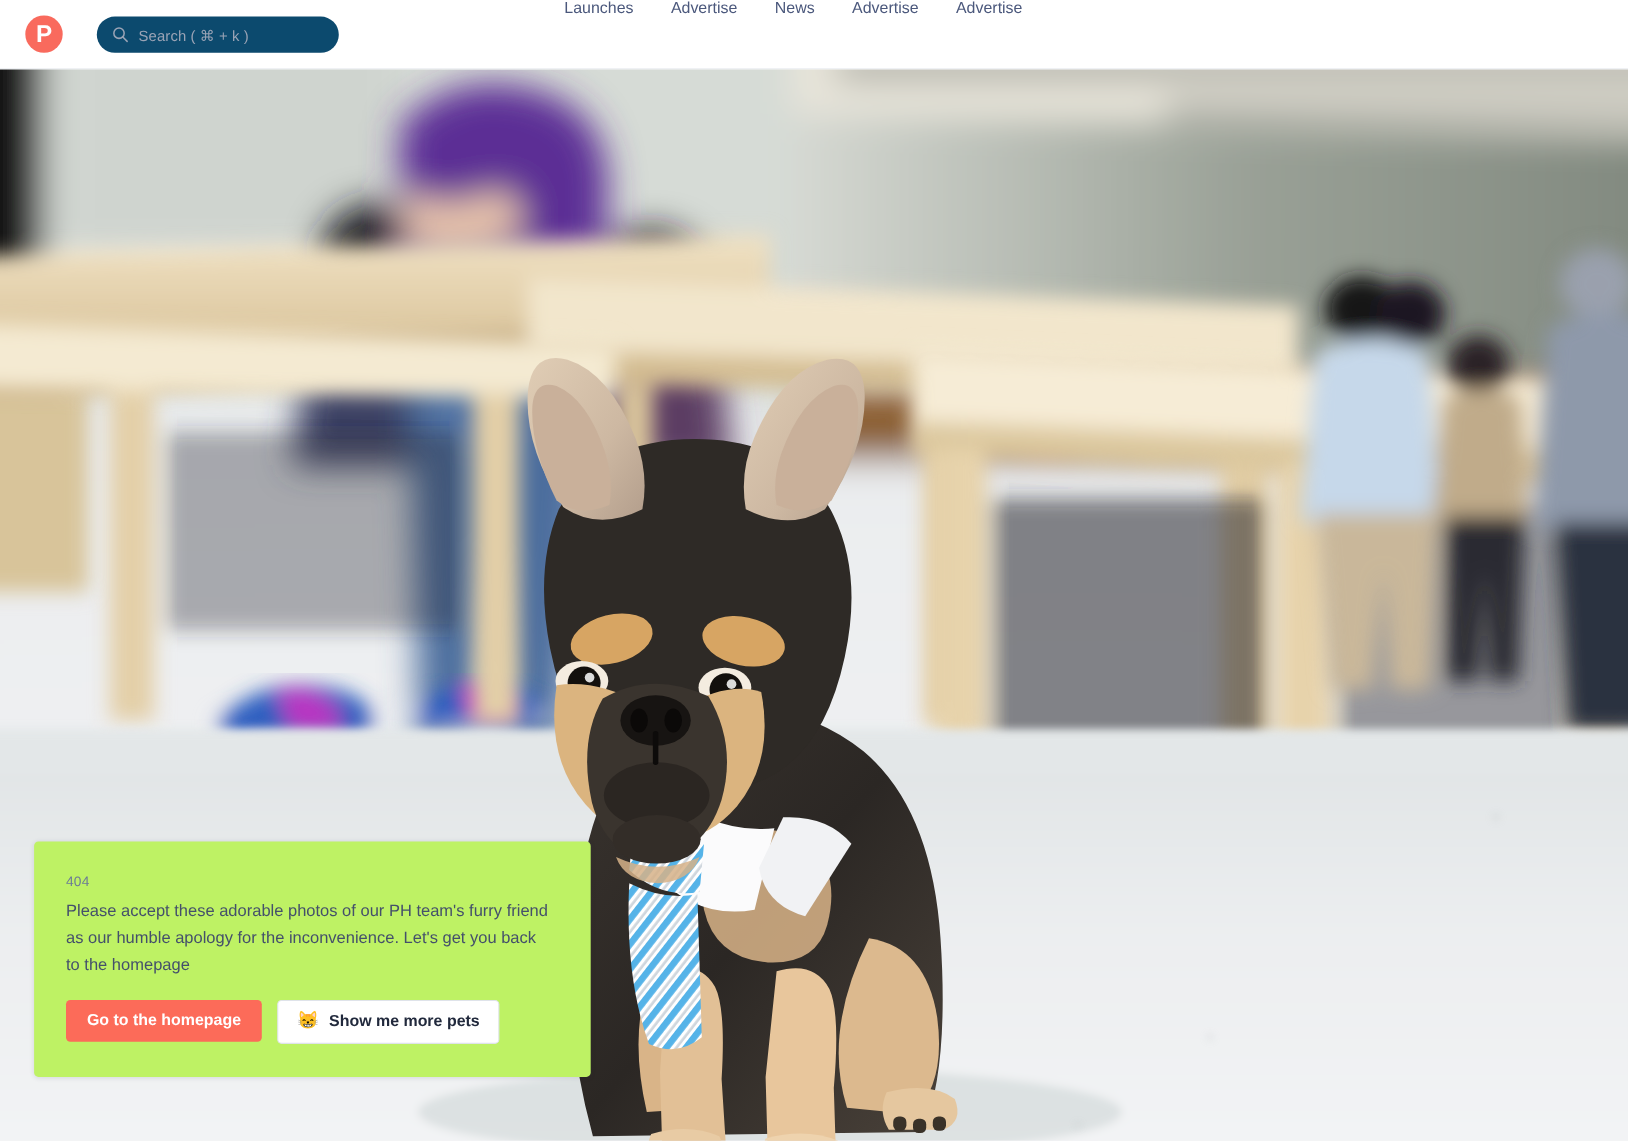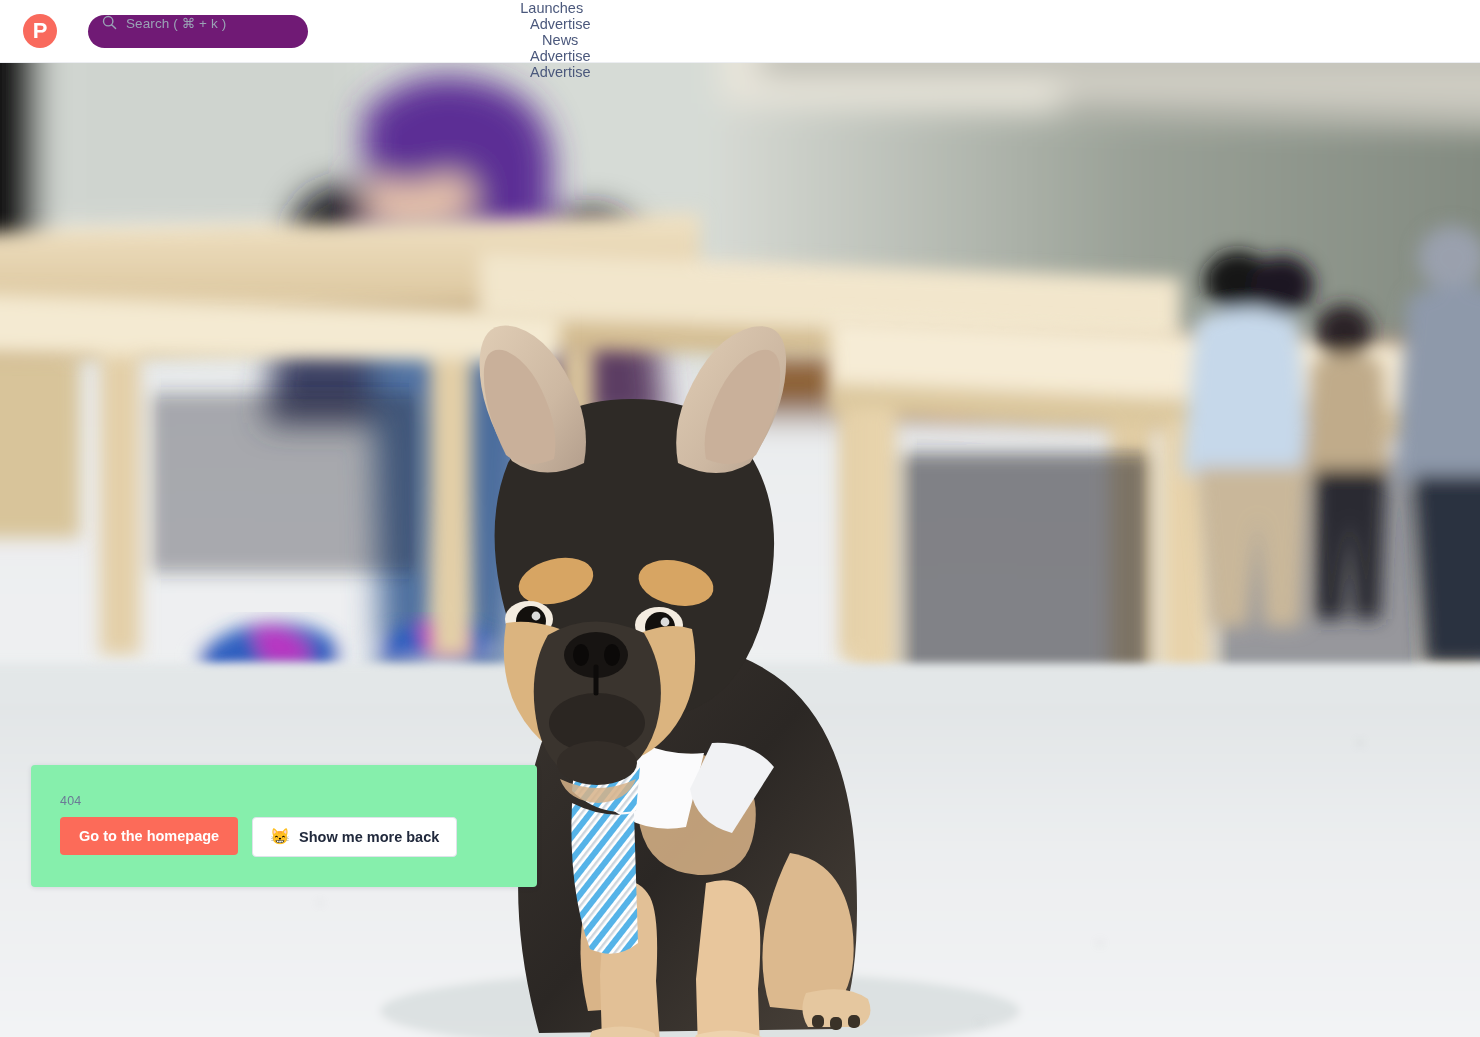--- a/index.html
+++ b/index.html
@@ -45,44 +45,43 @@
     line-height: 1;
     letter-spacing: 0;
   }
 
   .search-box {
     position: absolute;
     left: 88px;
     top: 15px;
     width: 220px;
     height: 33px;
-    background: #701a75;
+    background: #0c4a6e;
     border-radius: 17px;
     display: flex;
+    align-items: center;
     padding-left: 14px;
     cursor: text;
   }
   .search-icon { width: 15px; height: 15px; flex: none; display:block; }
   .search-placeholder {
     margin-left: 9px;
     color: #9aa3b5;
     font-size: 13.5px;
     letter-spacing: .1px;
     white-space: nowrap;
   }
 
   .nav {
     position: absolute;
     left: 513px;
     top: 0;
     height: 64px;
     display: flex;
-    align-items: center;
     gap: 0;
-    flex-direction: column;
   }
   .nav-item {
     color: #4b587c;
     font-size: 14.5px;
     padding: 0 17px;
     cursor: pointer;
     white-space: nowrap;
   }
   .nav-item:first-child { padding-left: 0; }
 
@@ -97,21 +96,21 @@
   }
   .photo { position:absolute; inset:0; }
   .photo svg { display:block; width:100%; height:100%; }
 
   
   .card {
     position: absolute;
     left: 31px;
     top: 765px;
     width: 506px;
-    background: #86efac;
+    background: #bef264;
     border-radius: 4px;
     padding: 29px 30px 30px 29px;
     box-shadow: 0 1px 5px rgba(40,50,70,.13);
     z-index: 10;
   }
   .code {
     color: #6b7a96;
     font-size: 12.5px;
     letter-spacing: .2px;
     margin-bottom: 9px;
@@ -417,20 +416,21 @@
         <path d="M596 604 v26" stroke="#0d0b0a" stroke-width="5" stroke-linecap="round"></path>
 
         <path d="M560 716 q38 18 76 0 q-8 22 -38 24 q-30 -2 -38 -24z" fill="#d6b288" opacity=".85"></path>
       </g>
     </svg>
   </div>
 </div>
 
 <div class="card">
   <div class="code">404</div>
+  <p class="blurb">Please accept these adorable photos of our PH team's furry friend as our humble apology for the inconvenience. Let's get you back to the homepage</p>
   <div class="actions">
     <button class="btn-primary">Go to the homepage</button>
     <button class="btn-secondary">
       <span class="emoji">😸</span>
-      <span>Show me more back</span>
+      <span>Show me more pets</span>
     </button>
   </div>
 </div>
 
 </body></html>

